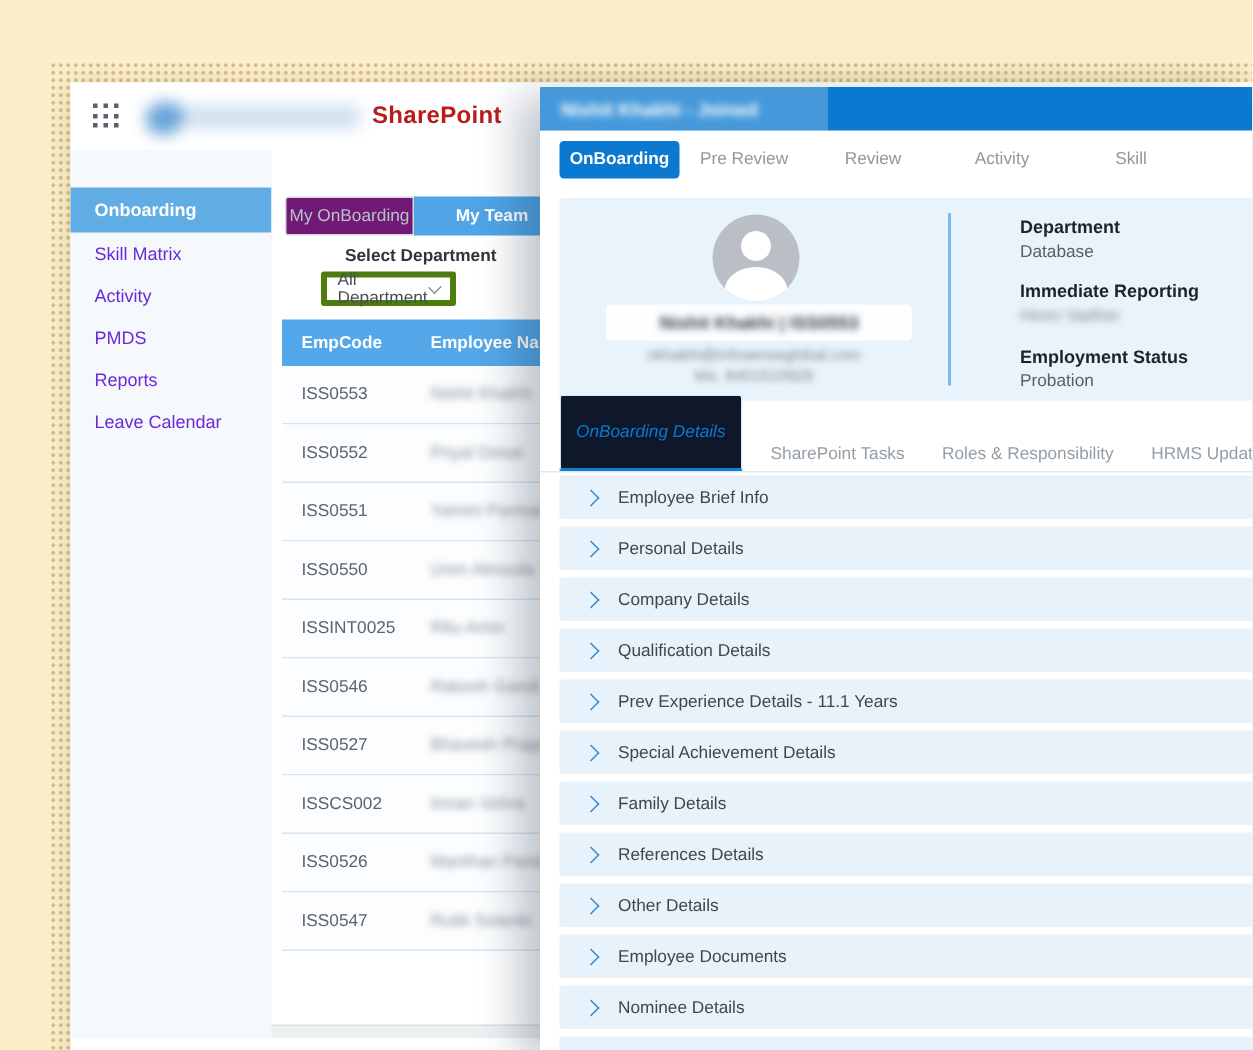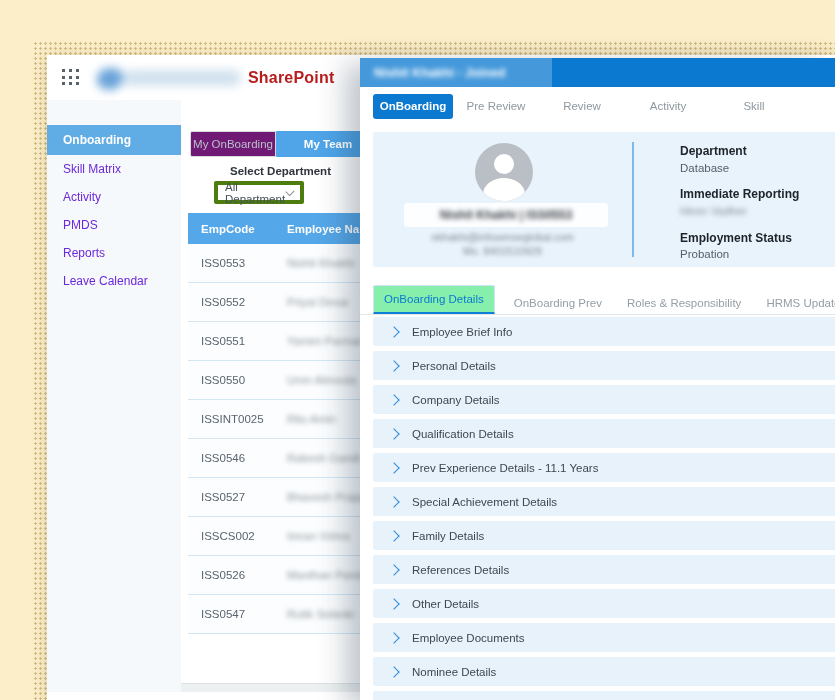--- a/index.html
+++ b/index.html
@@ -68,21 +68,21 @@
   .pdivider{width:2px;background:#7db9e9;margin:10px 0;}
   .pright{flex:1;padding:12px 0 0 46px;}
   .pfield{margin-bottom:10px;}
   .pfield .lbl{font-size:12px;font-weight:700;color:#1e2328;line-height:1.3;}
   .pfield .val{font-size:11.5px;color:#565e66;line-height:1.55;}
   .pfield .val.blurred{filter:blur(2.4px);color:#828c94;}
   .subtabs{position:absolute;left:0;right:0;top:230px;height:27px;border-bottom:1px solid #e4e8eb;
            display:flex;align-items:flex-end;padding-left:13px;font-size:11.5px;box-sizing:border-box;}
   .subtab{margin-right:13px;padding:5px 6px;color:#949ea6;cursor:pointer;white-space:nowrap;}
   .subtab.active{color:#0b79d0;border:1px solid #cfe4f7;border-bottom:2px solid #0f7fd6;
-                 border-radius:2px 2px 0 0;background:#86efac;padding:7px 10px;}
+                 border-radius:2px 2px 0 0;background:#0f172a;padding:18px 10px;font-style:italic;}
   .accordion{position:absolute;left:13px;right:-4px;top:259px;}
   .acc-row{height:29px;background:#e8f2fb;border-radius:2px;margin-bottom:5px;display:flex;
            align-items:center;padding-left:17px;cursor:pointer;}
   .chev-right{width:7px;height:7px;border-right:1.8px solid #2e8bd9;border-top:1.8px solid #2e8bd9;
               transform:rotate(45deg);margin-right:14px;flex:none;}
   .acc-label{font-size:11.5px;color:#3f474e;}
 </style>
 </head>
 <body>
 
@@ -220,21 +220,21 @@
         </div>
         <div class="pfield">
           <div class="lbl">Employment Status</div>
           <div class="val">Probation</div>
         </div>
       </div>
     </div>
 
     <div class="subtabs">
       <div class="subtab active">OnBoarding Details</div>
-      <div class="subtab">OnBoarding Prev</div>
+      <div class="subtab">SharePoint Tasks</div>
       <div class="subtab">Roles &amp; Responsibility</div>
       <div class="subtab">HRMS Update</div>
     </div>
 
     <div class="accordion">
       <div class="acc-row">
         <span class="chev-right"></span>
         <span class="acc-label">Employee Brief Info</span>
       </div>
       <div class="acc-row">

